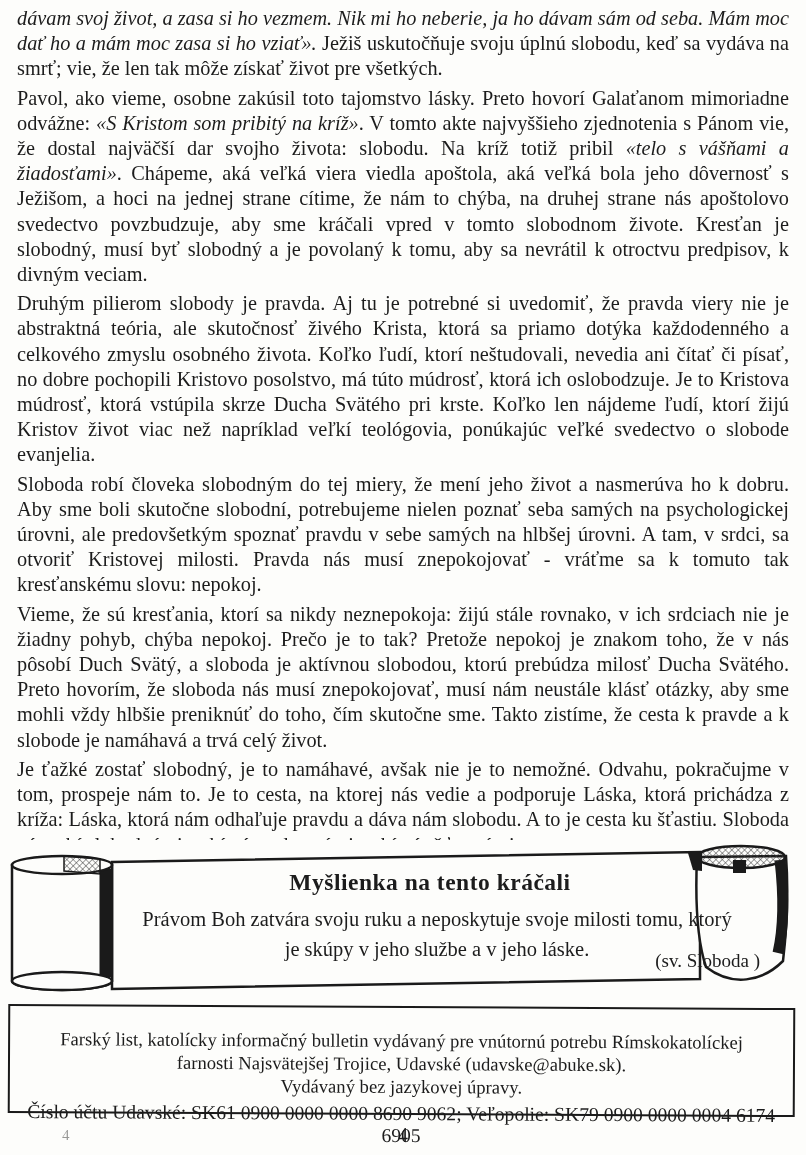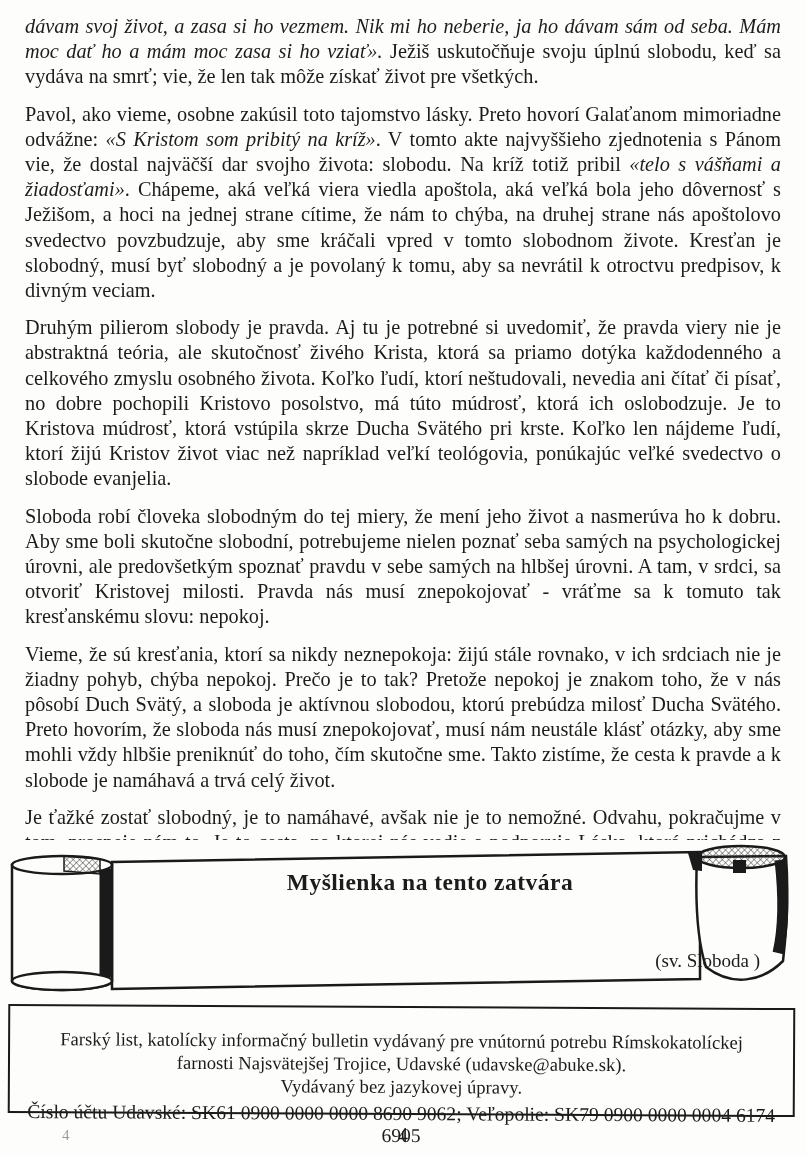--- a/index.html
+++ b/index.html
@@ -13,21 +13,21 @@
   }
   .page { position:absolute; inset:0; }
 
   
   .article {
     position:absolute; top:2px; left:13px; width:780px; height:838px;
     overflow:hidden;
     font-size:20.3px; line-height:25.2px;
     text-align:justify;
   }
-  .article p { margin:12px; }
+  .article p { margin:4px; }
   .r-italic { font-style:italic; }
 
   
   .scroll-wrap { position:absolute; top:843px; left:0; width:806px; height:162px; }
   .scroll-wrap svg { position:absolute; top:0; left:0; }
   .scroll-title {
     position:absolute; top:26px; left:140px; width:580px;
     text-align:center; font-weight:bold; font-size:23.5px;
     letter-spacing:0.5px;
   }
@@ -88,21 +88,25 @@
       <ellipse cx="741" cy="14" rx="44" ry="11" fill="url(#xhatch)" stroke="#1a1a1a" stroke-width="2.5"></ellipse>
       <rect x="733" y="17" width="13" height="13" fill="#1a1a1a"></rect>
       <path d="M688 10 L702 9 L702 28 L693 27 Z" fill="#1a1a1a"></path>
 
       <path d="M12 22 L12 138 A50 9 0 0 0 112 138 L112 22 Z" fill="#fdfdfb" stroke="#1a1a1a" stroke-width="2.5"></path>
       <path d="M106 26 L106 134" stroke="#1a1a1a" stroke-width="13" fill="none"></path>
       <ellipse cx="62" cy="138" rx="50" ry="9" fill="#fdfdfb" stroke="#1a1a1a" stroke-width="2.5"></ellipse>
       <ellipse cx="62" cy="22" rx="50" ry="9" fill="#fdfdfb" stroke="#1a1a1a" stroke-width="2.5"></ellipse>
       <path d="M64 13 L100 16 L100 31 L64 28 Z" fill="url(#xhatch)" stroke="#1a1a1a" stroke-width="1.5"></path>
     </svg>
-    <div class="scroll-title">Myšlienka na tento zatvára</div>
+    <div class="scroll-title">Myšlienka na tento kráčali</div>
+    <div class="scroll-quote">
+      <div>Právom Boh zatvára svoju ruku a neposkytuje svoje milosti tomu, ktorý</div>
+      <div>je skúpy v jeho službe a v jeho láske.</div>
+    </div>
     <div class="scroll-attr">(sv. Sloboda )</div>
   </div>
 
   <div class="footer-box">
     <div class="footer-lines">
       <div>Farský list, katolícky informačný bulletin vydávaný pre vnútornú potrebu Rímskokatolíckej</div>
       <div>farnosti Najsvätejšej Trojice, Udavské (udavske@abuke.sk).</div>
       <div>Vydávaný bez jazykovej úpravy.</div>
     </div>
     <div class="footer-account">Číslo účtu Udavské: SK61 0900 0000 0000 8690 9062; Veľopolie: SK79 0900 0000 0004 6174 6905</div>

